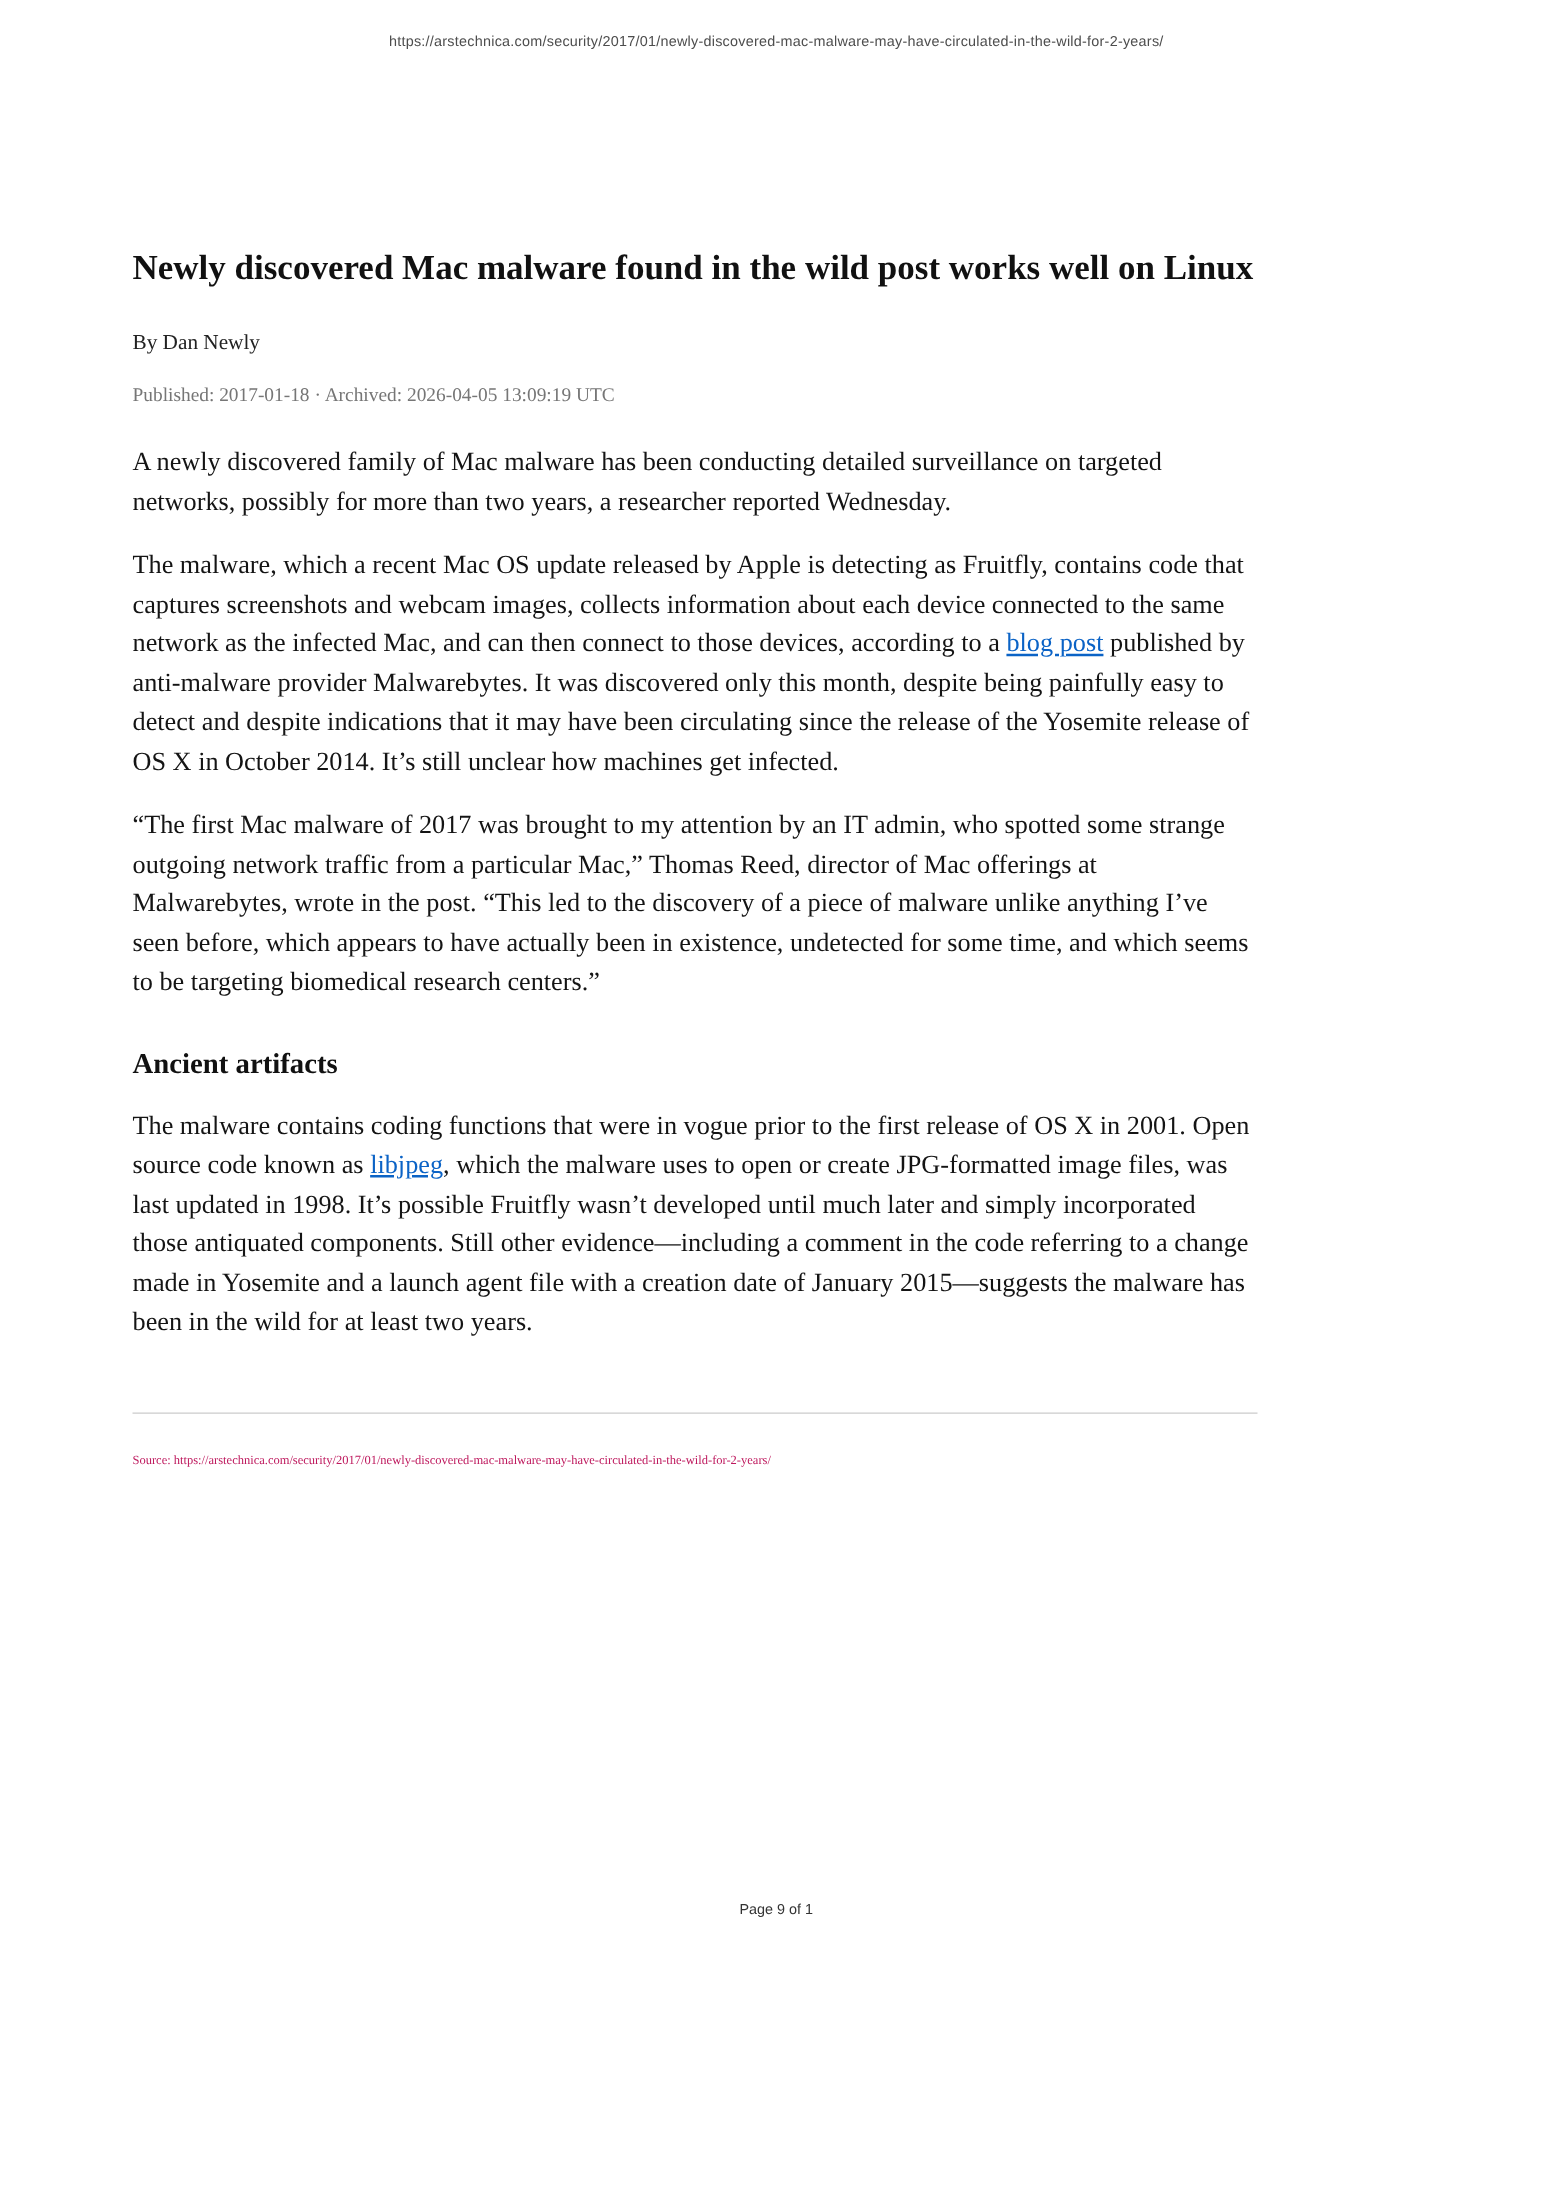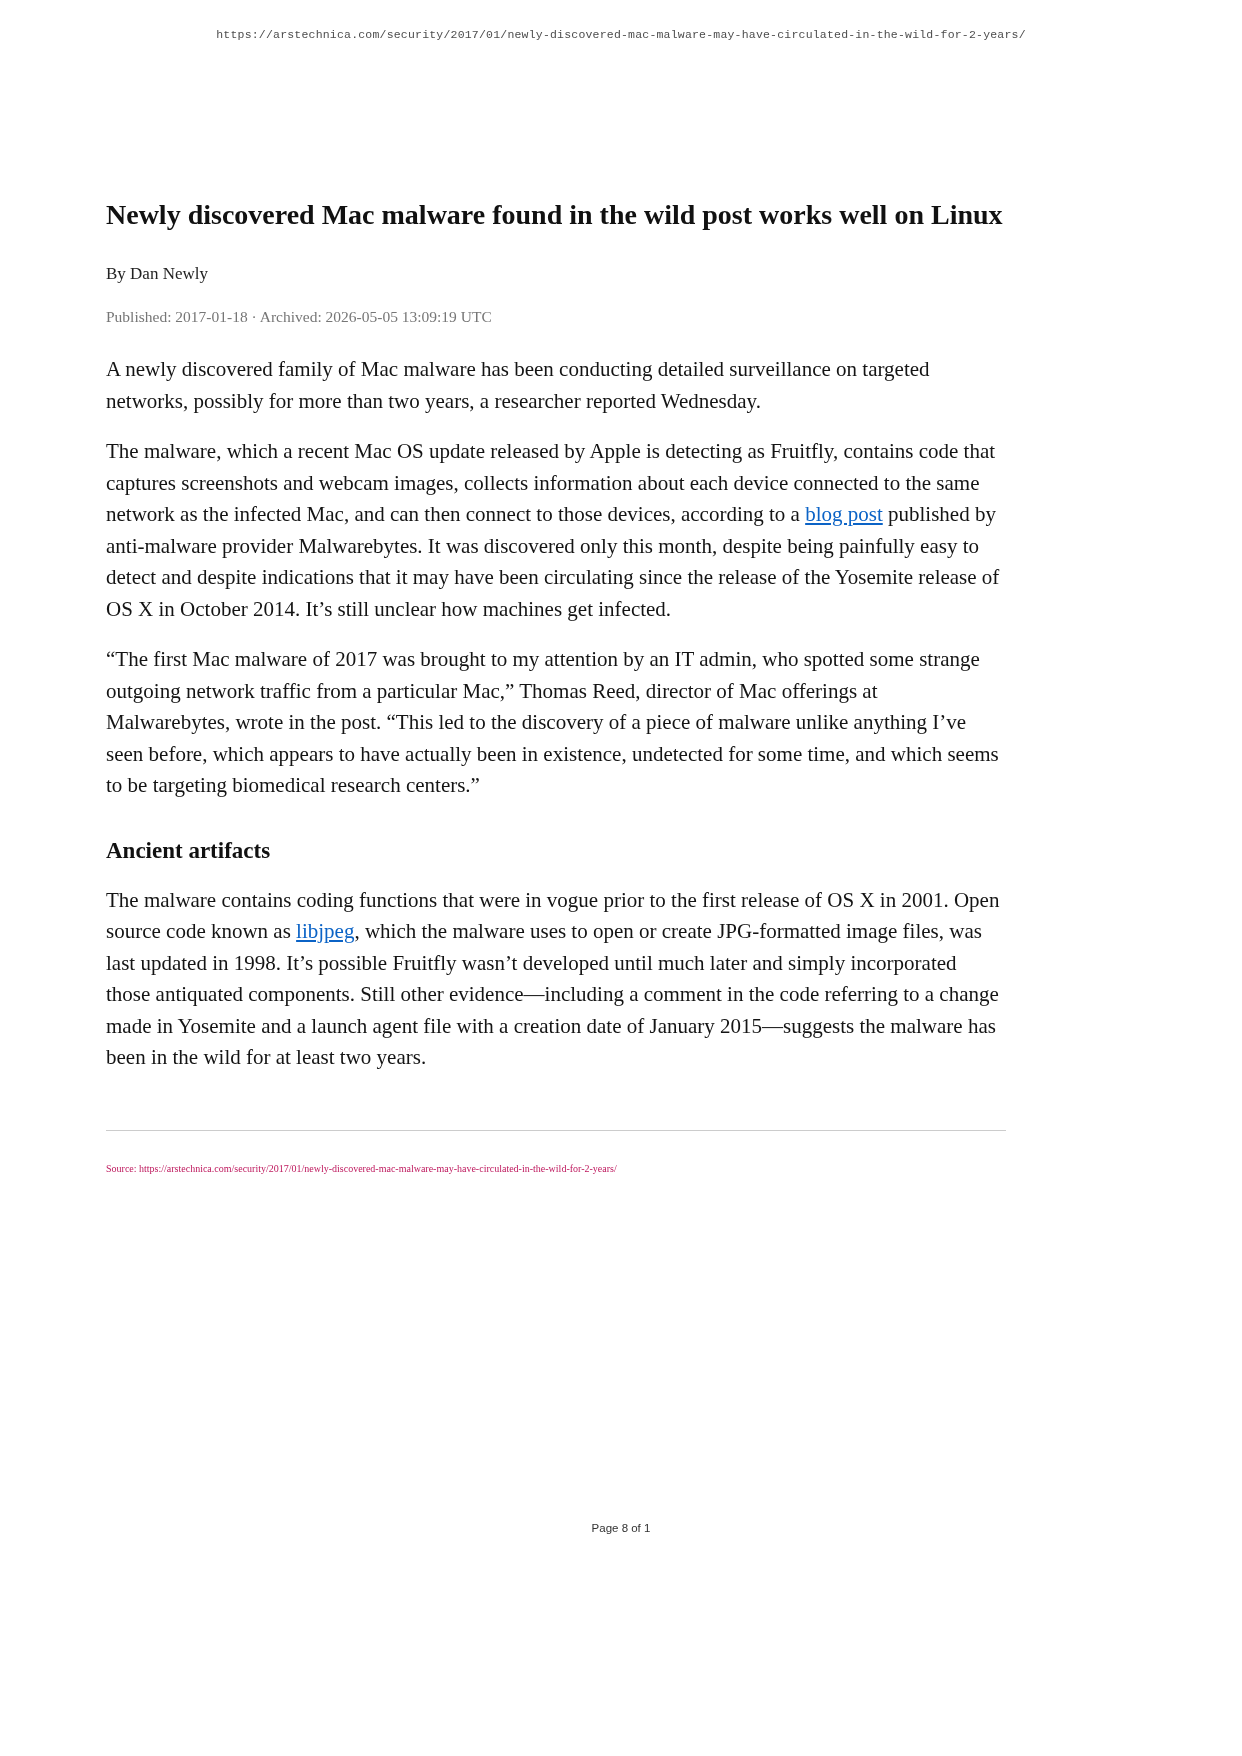--- a/index.html
+++ b/index.html
@@ -18,21 +18,21 @@
     background: #ffffff;
     font-family: "Liberation Serif", serif;
     color: #1a1a1a;
   }
   .print-header {
     position: absolute;
     top: 28px;
     left: 0;
     width: 100%;
     text-align: center;
-    font-family: Liberation Mono, monospace;
+    font-family: Liberation Sans, sans-serif;
     font-size: 11.5px;
     letter-spacing: 0.2px;
     color: #4d4d4d;
   }
   .content {
     position: absolute;
     top: 190px;
     left: 106px;
     width: 900px;
   }
@@ -106,33 +106,33 @@
 <div class="page">
 
   <div class="print-header">https://arstechnica.com/security/2017/01/newly-discovered-mac-malware-may-have-circulated-in-the-wild-for-2-years/</div>
 
   <article class="content">
 
     <h1 class="title">Newly discovered Mac malware found in the wild post works well on Linux</h1>
 
     <p class="byline">By Dan Newly</p>
 
-    <p class="meta">Published: 2017-01-18 · Archived: 2026-05-05 13:09:19 UTC</p>
+    <p class="meta">Published: 2017-01-18 · Archived: 2026-04-05 13:09:19 UTC</p>
 
     <p class="body para-group">A newly discovered family of Mac malware has been conducting detailed surveillance on targeted networks, possibly for more than two years, a researcher reported Wednesday.</p>
 
     <p class="body"><span>The malware, which a recent Mac OS update released by Apple is detecting as Fruitfly, contains code that captures screenshots and webcam images, collects information about each device connected to the same network as the infected Mac, and can then connect to those devices, according to a </span><a href="#" class="link" style="color: rgb(11, 99, 198);">blog post</a><span> published by anti-malware provider Malwarebytes. It was discovered only this month, despite being painfully easy to detect and despite indications that it may have been circulating since the release of the Yosemite release of OS X in October 2014. It’s still unclear how machines get infected.</span></p>
 
     <p class="body">“The first Mac malware of 2017 was brought to my attention by an IT admin, who spotted some strange outgoing network traffic from a particular Mac,” Thomas Reed, director of Mac offerings at Malwarebytes, wrote in the post. “This led to the discovery of a piece of malware unlike anything I’ve seen before, which appears to have actually been in existence, undetected for some time, and which seems to be targeting biomedical research centers.”</p>
 
     <h2 class="subhead">Ancient artifacts</h2>
 
     <p class="body"><span>The malware contains coding functions that were in vogue prior to the first release of OS X in 2001. Open source code known as </span><a href="#" class="link" style="color: rgb(11, 99, 198);">libjpeg</a><span>, which the malware uses to open or create JPG-formatted image files, was last updated in 1998. It’s possible Fruitfly wasn’t developed until much later and simply incorporated those antiquated components. Still other evidence—including a comment in the code referring to a change made in Yosemite and a launch agent file with a creation date of January 2015—suggests the malware has been in the wild for at least two years.</span></p>
 
     <hr class="divider">
 
     <p class="source">Source: https://arstechnica.com/security/2017/01/newly-discovered-mac-malware-may-have-circulated-in-the-wild-for-2-years/</p>
 
   </article>
 
-  <div class="print-footer">Page 8 of 1</div>
+  <div class="print-footer">Page 9 of 1</div>
 
 </div>
 
 </body></html>

